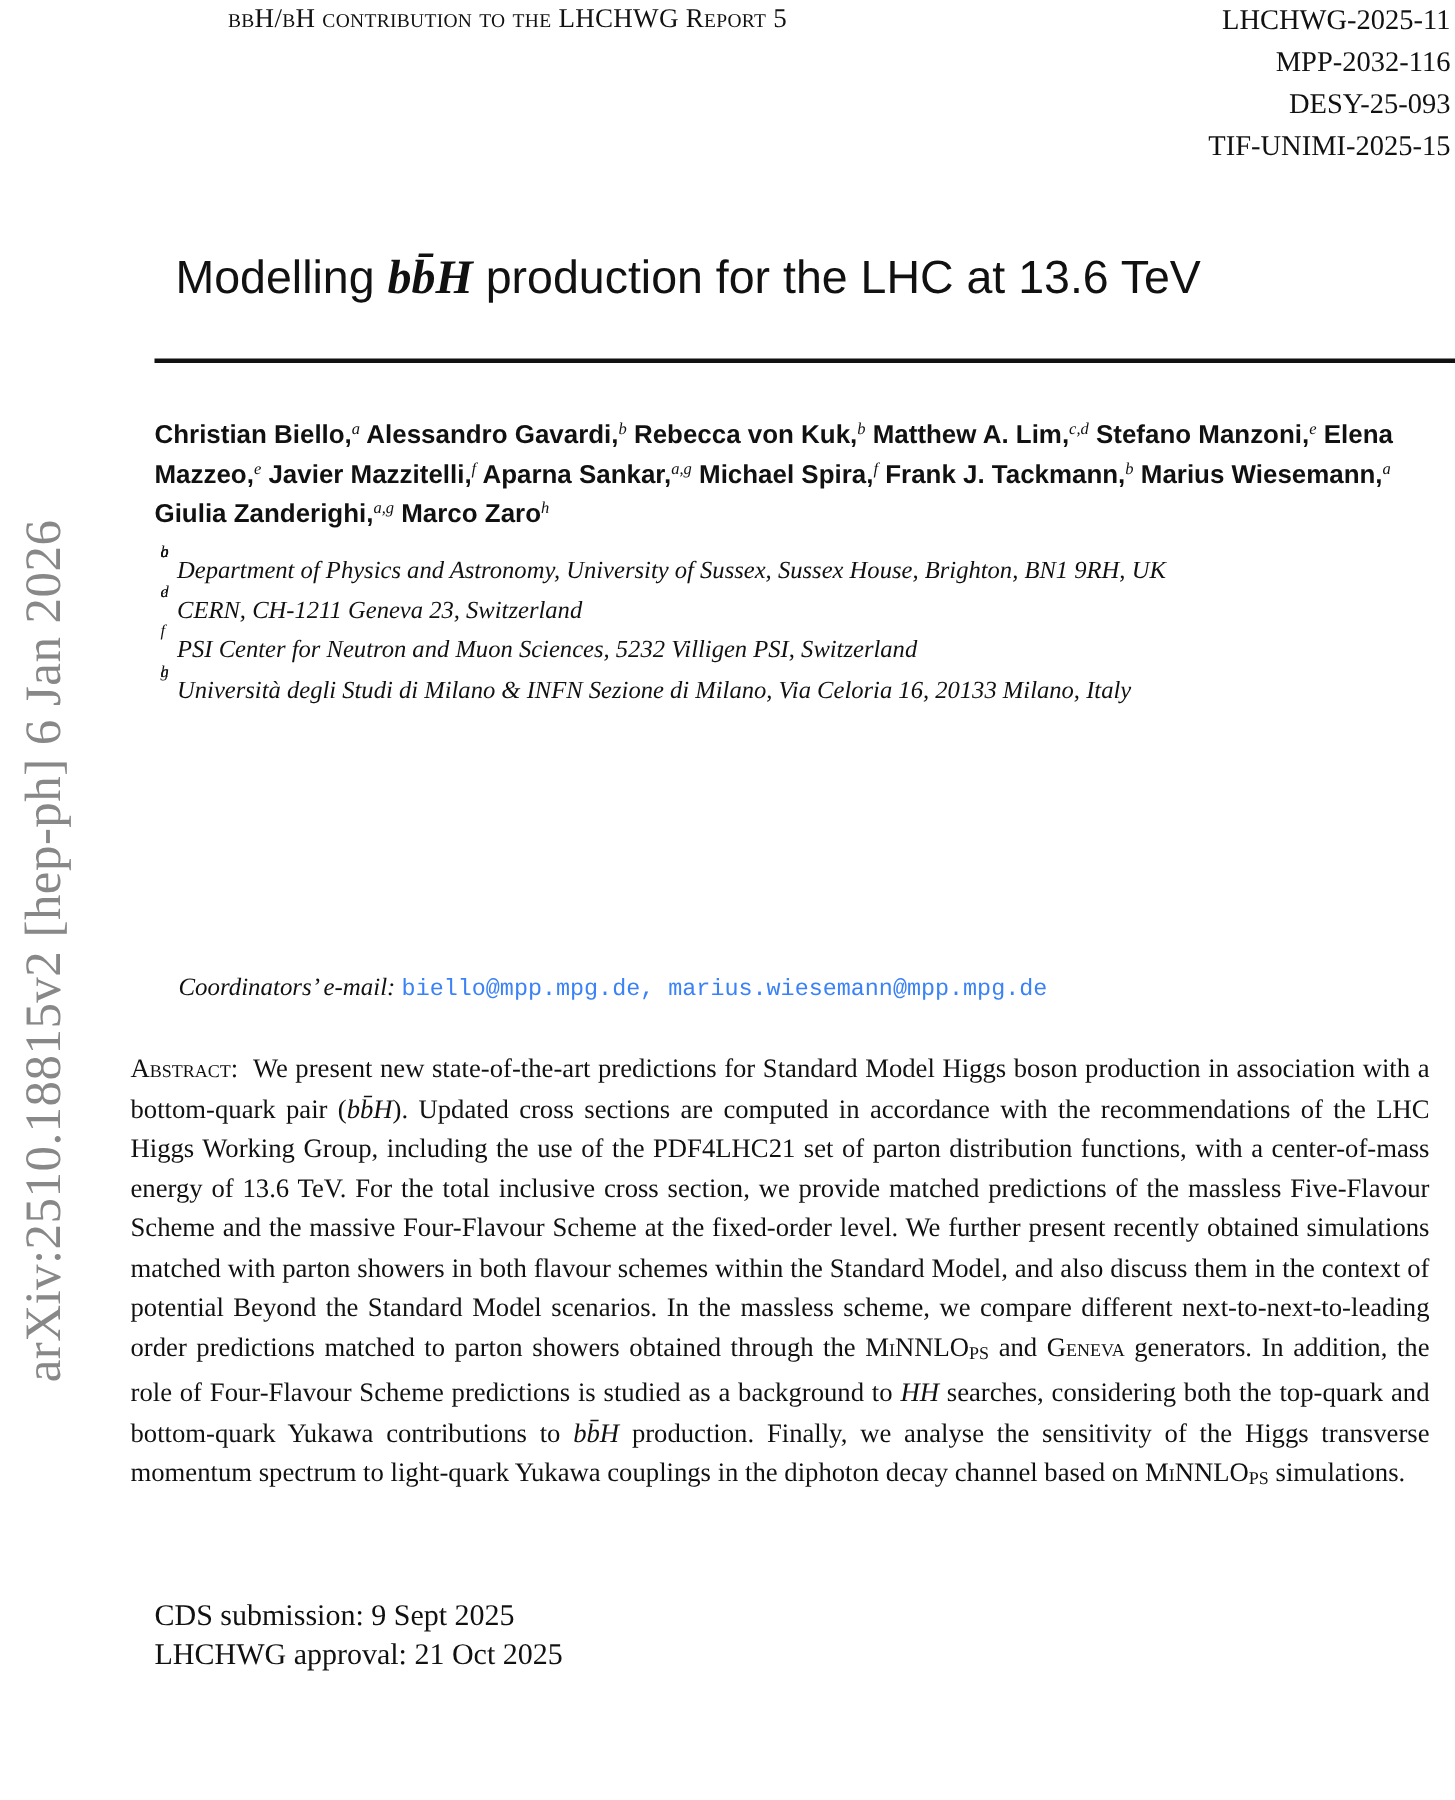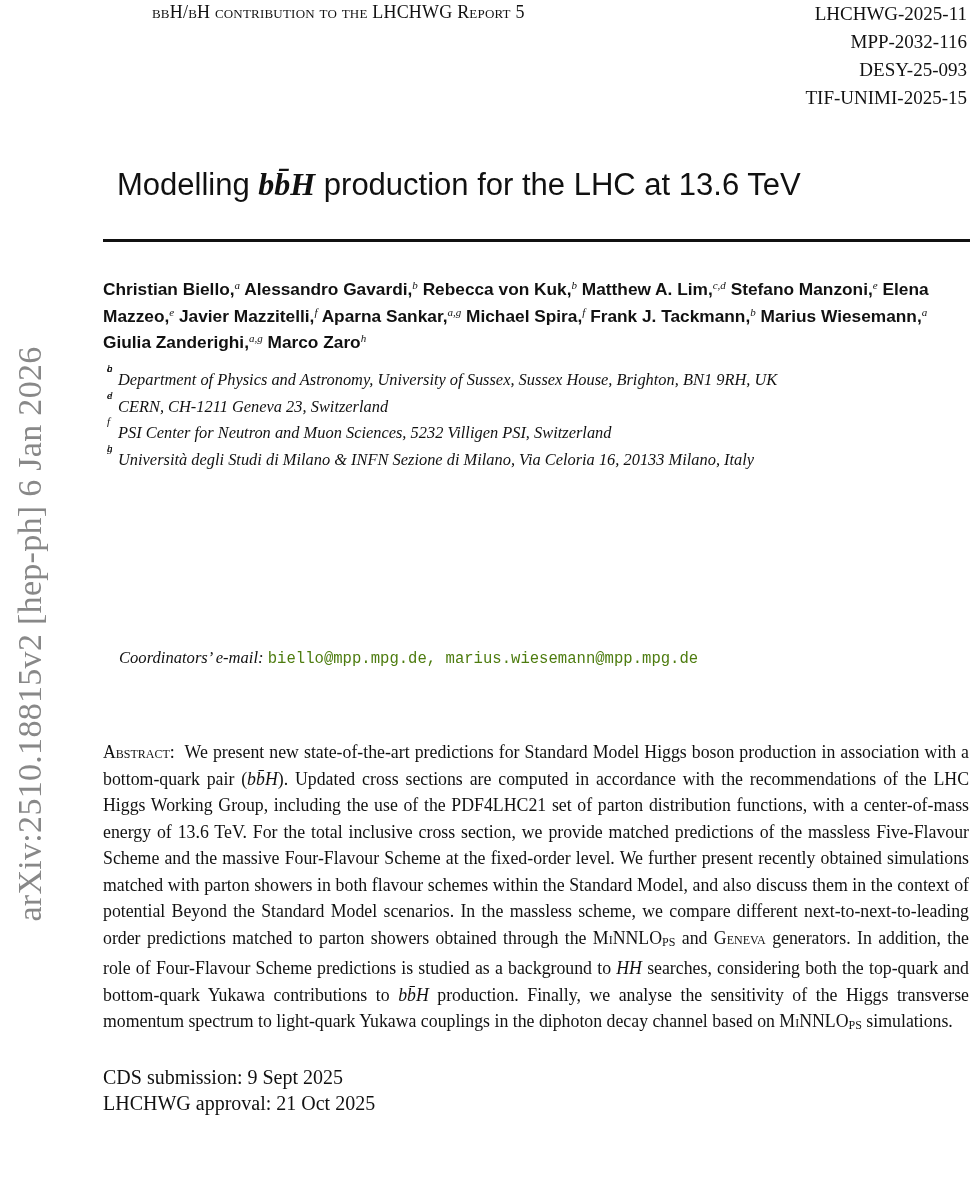--- a/index.html
+++ b/index.html
@@ -10,22 +10,22 @@
   .side-stamp { left:-320px; top:615px; width:700px; text-align:center; transform:rotate(-90deg); font-size:34px; color:#888; white-space:nowrap; letter-spacing:0.3px; }
   .title { left:103px; top:166px; font-family:"Liberation Sans","DejaVu Sans",sans-serif; font-size:31px; white-space:nowrap;margin-left:14px; }
   .title i { font-family:"Liberation Serif",serif; font-weight:bold; font-size:32px; }
   .title-rule { left:103px; top:239px; width:867px; height:3px; background:#111; }
   .authors { left:103px; top:276px; width:860px; font-family:"Liberation Sans","DejaVu Sans",sans-serif; font-size:17.3px; font-weight:bold; line-height:26.5px; }
   .authors sup { font-family:"Liberation Serif",serif; font-style:italic; font-weight:normal; font-size:11px; vertical-align:6px; line-height:0; }
   .affils { left:107px; top:367px; width:860px; font-style:italic; font-size:16.4px; line-height:26.6px; }
   .affil { position:relative; padding-left:11px; }
   .affil sup { position:absolute; left:0; top:-4px; font-size:11px; line-height:1; }
   .email-line { left:119px; top:648px; font-style:italic; font-size:16.6px; white-space:nowrap; }
-  .email-line .mail { font-family:"Liberation Mono","DejaVu Sans Mono",monospace; font-style:normal; color:#4d7c0f; font-size:15.6px; }
-  .abstract { left:103px; top:699px; width:866px; font-size:17.8px; line-height:26.5px; text-align:justify;margin-top:40px; }
+  .email-line .mail { font-family:"Liberation Mono","DejaVu Sans Mono",monospace; font-style:normal; color:#3b82f6; font-size:15.6px; }
+  .abstract { left:87px; top:699px; width:866px; font-size:17.8px; line-height:26.5px; text-align:justify; }
   .abstract .sc { font-variant:small-caps; }
   .abstract .ps { font-size:12px; vertical-align:-2px; }
   .meta { left:103px; top:1064px; font-size:20px; line-height:26px; }
 </style>
 </head>
 <body>
 
 <div class="abs running-head">bbH/bH contribution to the LHCHWG Report 5</div>
 
 <div class="abs report-ids">

